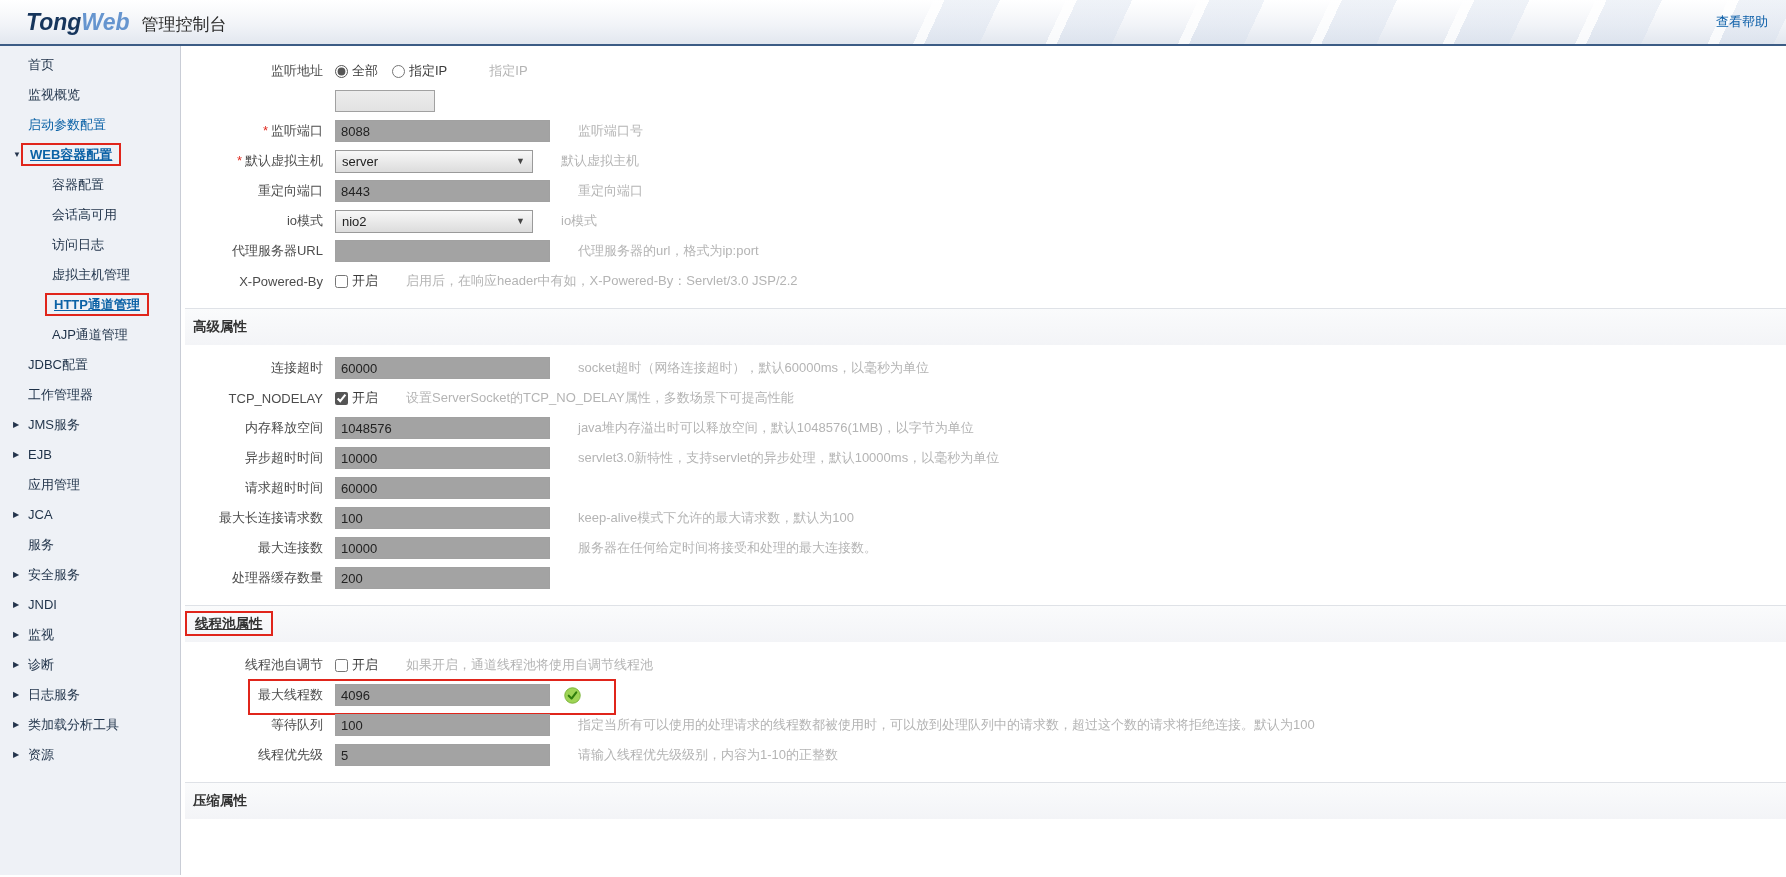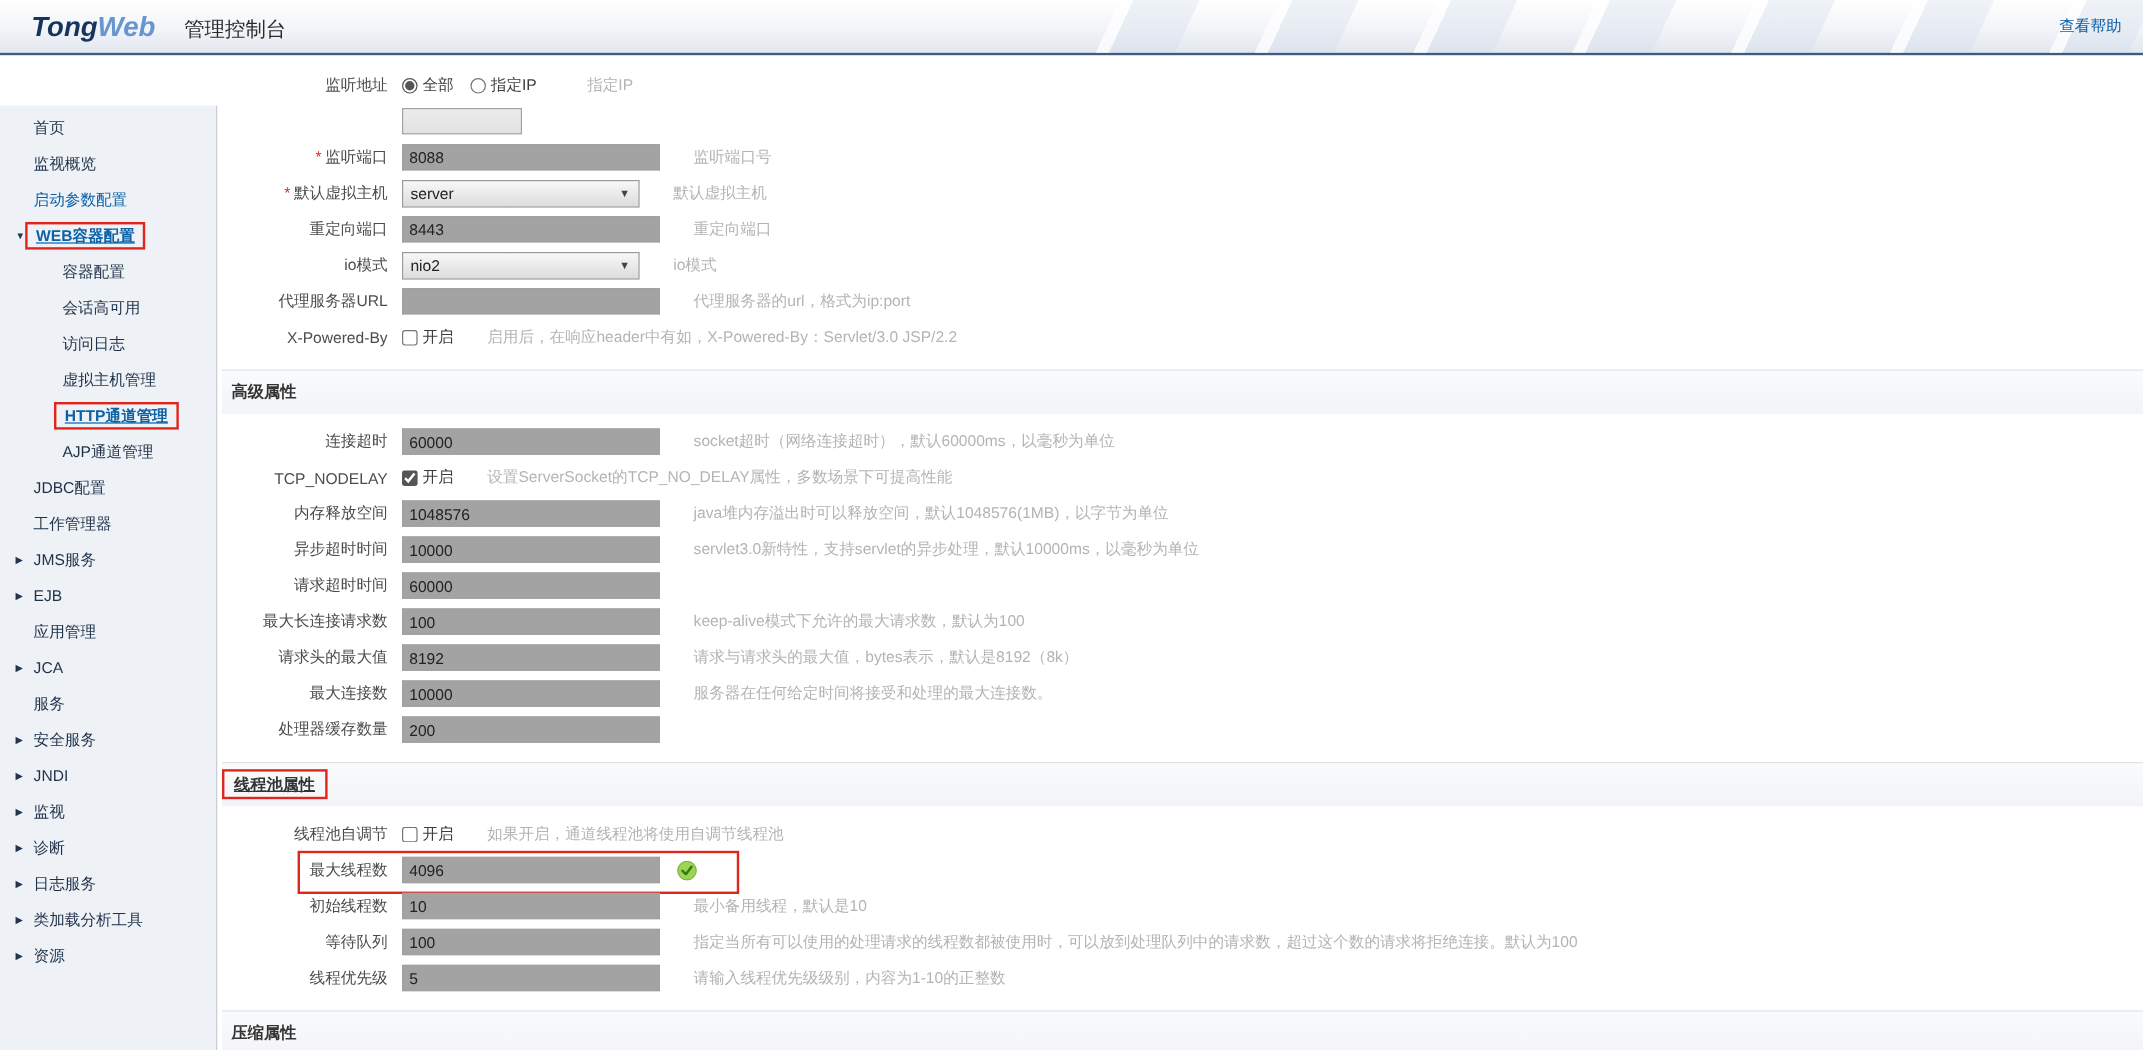--- a/index.html
+++ b/index.html
@@ -10,26 +10,26 @@
   
   .hdr { position:relative; height:46px; background:linear-gradient(to bottom,#ffffff 0%,#f2f4f8 55%,#e2e7ef 100%);
          border-bottom:2px solid #3c5c85; display:flex; align-items:center; justify-content:space-between;
          padding:0 18px 0 26px; overflow:hidden; }
   .hdr::after { content:""; position:absolute; right:0; top:-40px; width:900px; height:140px;
          background:repeating-linear-gradient(115deg, rgba(255,255,255,0) 0 60px, rgba(255,255,255,.75) 60px 70px, rgba(210,220,235,.35) 70px 120px);
          pointer-events:none; }
   .logo { position:relative; z-index:2; display:flex; align-items:baseline; }
   .logo .tong { font-size:23px; font-weight:bold; font-style:italic; color:#16355c; letter-spacing:0; }
   .logo .web  { font-size:23px; font-weight:bold; font-style:italic; color:#6695cf; }
-  .logo .suffix { font-size:17px; color:#2b2b2b; margin-left:24px; font-weight:normal; }
+  .logo .suffix { font-size:17px; color:#2b2b2b; margin-left:12px; font-weight:normal; }
   .help-link { position:relative; z-index:2; font-size:13px; color:#0b5ea8; text-decoration:none; cursor:pointer; }
 
   
   .bodywrap { display:flex; height:829px; }
-  .sidebar { width:181px; background:#eef1f6; border-right:1px solid #c9cdd6; padding-top:8px; flex:none;margin-top:42px; }
+  .sidebar { width:181px; background:#eef1f6; border-right:1px solid #c9cdd6; padding-top:8px; flex:none; }
   .content { flex:1; position:relative; padding:14px 0 0 4px; overflow:hidden; }
 
   
   .nav-item { position:relative; height:22px; margin-bottom:8px; line-height:22px; font-size:13px;
               color:#1e3148; padding-left:28px; white-space:nowrap; cursor:pointer; }
   .nav-item.child { padding-left:52px; }
   .nav-item .arrow { position:absolute; left:13px; top:0; font-size:8px; color:#24344c; line-height:22px; }
   .nav-item.link .nav-label { color:#0b62a6; }
   .nav-item.active .nav-label { color:#0b62a6; font-weight:bold; }
   .redbox { border:2px solid #e0251b; padding:2px 7px; margin-left:-7px;text-decoration:underline; }
@@ -225,27 +225,20 @@
       </div>
 
       <div class="row">
         <div class="lbl"><span>最大长连接请求数</span></div>
         <div class="ctl">
             <input class="txt" value="100" style="">
           </div>
         <div class="help">keep-alive模式下允许的最大请求数，默认为100</div>
       </div>
 
-      <div class="row">
-        <div class="lbl"><span>请求头的最大值</span></div>
-        <div class="ctl">
-            <input class="txt" value="8192" style="">
-          </div>
-        <div class="help">请求与请求头的最大值，bytes表示，默认是8192（8k）</div>
-      </div>
 
       <div class="row">
         <div class="lbl"><span>最大连接数</span></div>
         <div class="ctl">
             <input class="txt" value="10000" style="">
           </div>
         <div class="help">服务器在任何给定时间将接受和处理的最大连接数。</div>
       </div>
 
       <div class="row">
@@ -271,27 +264,20 @@
         <div class="ctl">
             <input class="txt" value="4096" style="">
           </div>
         <svg class="okicon" viewBox="0 0 18 18">
           <circle cx="9" cy="9" r="8.2" fill="#9ed455"></circle>
           <circle cx="9" cy="9" r="8.2" fill="none" stroke="#7ab33a" stroke-width="1"></circle>
           <path d="M5 9.2 L8 12.2 L13 5.6" fill="none" stroke="#2f7d0d" stroke-width="2.2" stroke-linecap="round" stroke-linejoin="round"></path>
         </svg>
       </div>
 
-      <div class="row">
-        <div class="lbl"><span>初始线程数</span></div>
-        <div class="ctl">
-            <input class="txt" value="10" style="">
-          </div>
-        <div class="help">最小备用线程，默认是10</div>
-      </div>
 
       <div class="row">
         <div class="lbl"><span>等待队列</span></div>
         <div class="ctl">
             <input class="txt" value="100" style="">
           </div>
         <div class="help">指定当所有可以使用的处理请求的线程数都被使用时，可以放到处理队列中的请求数，超过这个数的请求将拒绝连接。默认为100</div>
       </div>
 
       <div class="row">

